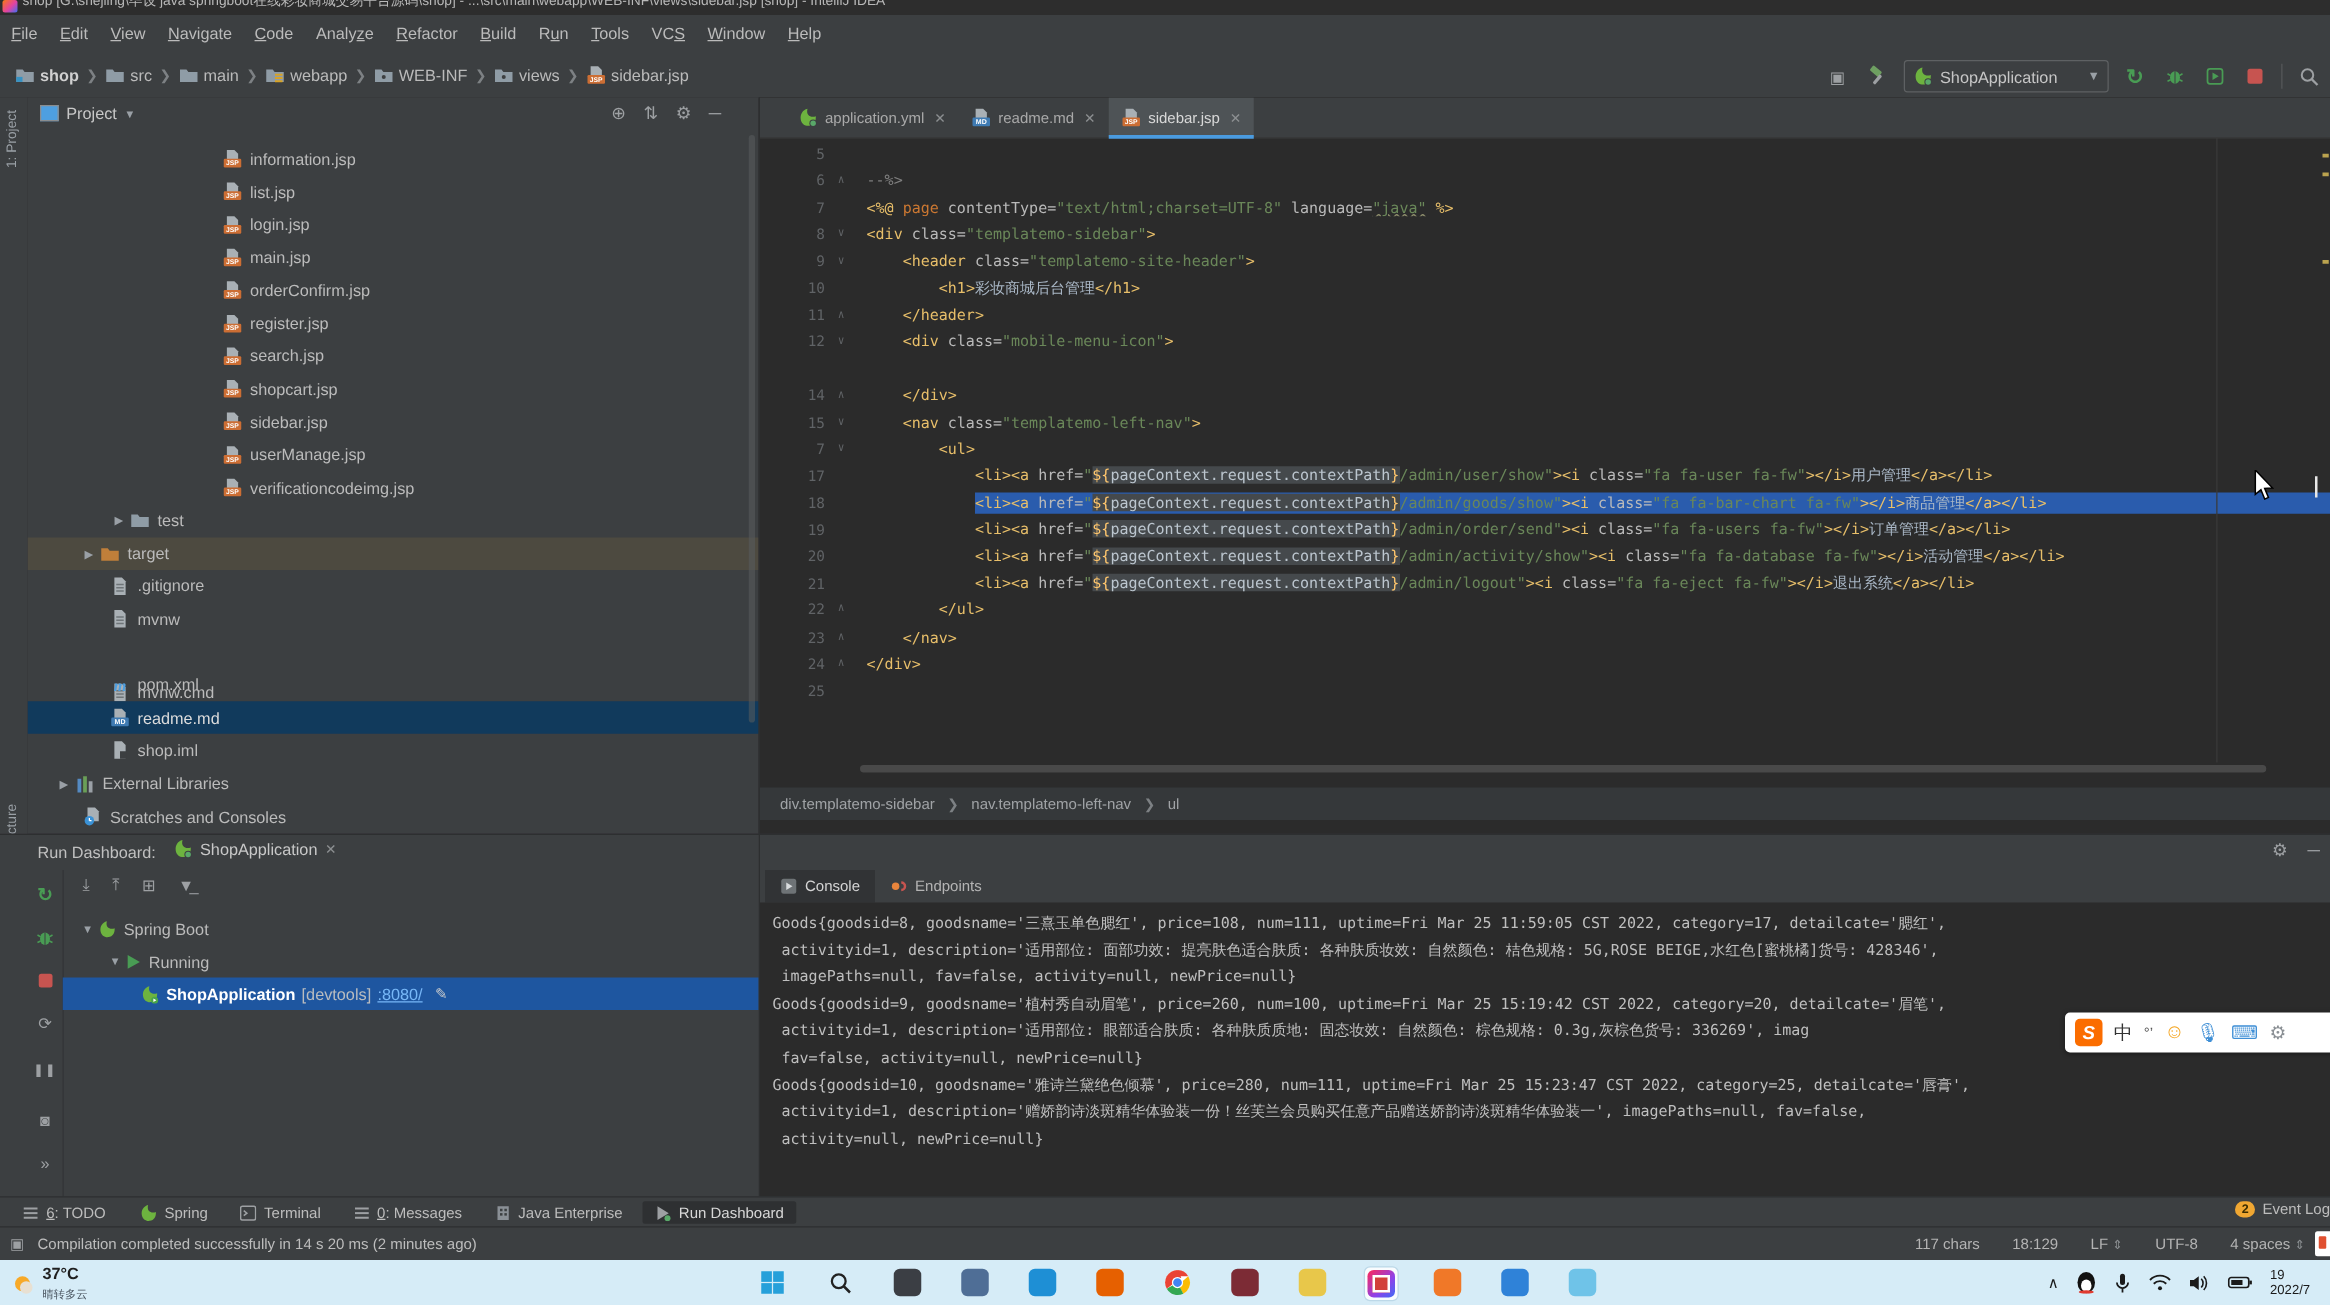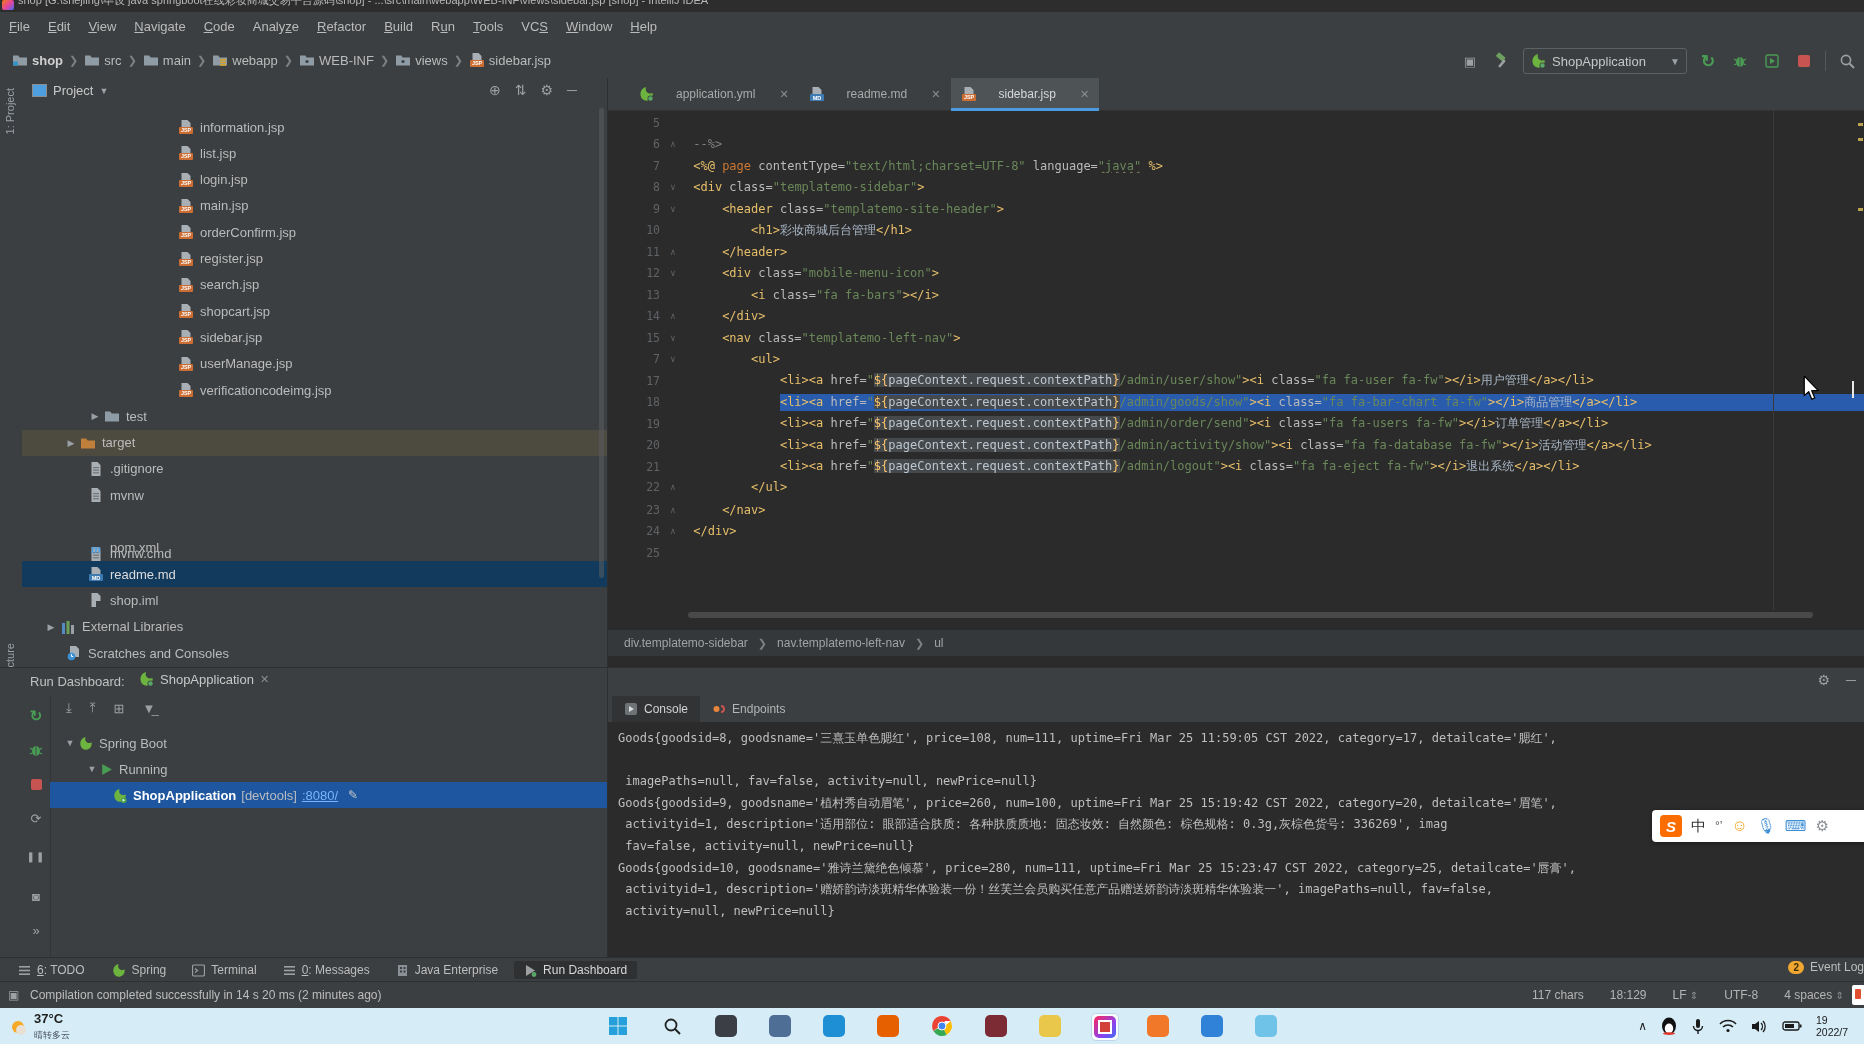--- a/index.html
+++ b/index.html
@@ -37,21 +37,21 @@
   .trow{position:absolute;left:0;width:100%;height:26px;display:flex;align-items:center;white-space:nowrap;}
   .trow .arrow{width:18px;color:#9aa0a6;font-size:9px;text-align:center;flex:none;}
   .trow .lbl{margin-left:6px;}
   .trow.sel{background:#113a5c;color:#dcdcdc;}
   .trow.target{background:#4d4a40;}
   #project .scroll{position:absolute;right:3px;top:30px;width:5px;height:470px;background:#595d5f;border-radius:3px;opacity:.55;}
   
   #editor{left:607px;top:78px;width:1257px;height:589px;background:#2b2b2b;border-left:1px solid #2d2f30;overflow:hidden;}
   #tabs{position:absolute;left:0;top:0;width:100%;height:32px;background:#3c3f41;border-bottom:1px solid #323232;
         display:flex;align-items:stretch;padding-left:20px;}
-  .tab{display:flex;align-items:center;gap:22px;padding:0 10px;font-size:12px;color:#a9a9a9;position:relative;}
+  .tab{display:flex;align-items:center;gap:6px;padding:0 10px;font-size:12px;color:#a9a9a9;position:relative;}
   .tab .x{color:#8c8f91;font-size:11px;margin-left:2px;}
   .tab.active{background:#4e5356;color:#d8d8d8;}
   .tab.active:after{content:"";position:absolute;left:0;right:0;bottom:-1px;height:3px;background:#4A9BE0;}
   #code{position:absolute;left:0;top:32px;right:0;bottom:0;font-family:"DejaVu Sans Mono",monospace;font-size:12px;}
   .cl{position:absolute;left:0;right:0;height:21.5px;display:flex;align-items:center;}
   .cl .ln{width:52px;text-align:right;color:#606366;flex:none;font-size:11.5px;}
   .cl .fold{width:26px;text-align:center;color:#606366;font-size:9px;flex:none;}
   .cl pre{margin:0;font-family:inherit;white-space:pre;}
   .cl .segs{flex:1;overflow:hidden;}
   .cl .segs.sel{background:#2a5cad;}
@@ -591,26 +591,20 @@
         <span class="fold">∧</span>
         <pre>     </pre>
         <pre class="segs"><span class="tg">&lt;/header&gt;</span></pre>
       </div>
       <div class="cl" style="top: 152.5px;">
         <span class="ln">12</span>
         <span class="fold">∨</span>
         <pre>     </pre>
         <pre class="segs"><span class="tg">&lt;div </span><span class="at">class=</span><span class="st">"mobile-menu-icon"</span><span class="tg">&gt;</span></pre>
       </div>
-      <div class="cl" style="top: 174px;">
-        <span class="ln">13</span>
-        <span class="fold"></span>
-        <pre>         </pre>
-        <pre class="segs"><span class="tg">&lt;i </span><span class="at">class=</span><span class="st">"fa fa-bars"</span><span class="tg">&gt;&lt;/i&gt;</span></pre>
-      </div>
       <div class="cl" style="top: 195.5px;">
         <span class="ln">14</span>
         <span class="fold">∧</span>
         <pre>     </pre>
         <pre class="segs"><span class="tg">&lt;/div&gt;</span></pre>
       </div>
       <div class="cl" style="top: 217px;">
         <span class="ln">15</span>
         <span class="fold">∨</span>
         <pre>     </pre>
@@ -791,20 +785,21 @@
             <svg width="14" height="14" viewBox="0 0 14 14">
               <circle cx="4.5" cy="7" r="3" fill="#E8853C"></circle>
               <path d="M9 4a3 3 0 0 1 0 6" stroke="#C75450" stroke-width="2" fill="none"></path>
             </svg>
           </span>
           <span>Endpoints</span>
         </span>
       </div>
     <div id="console-out">
         <div class="cline" style="top: 6px;">Goods{goodsid=8, goodsname='三熹玉单色腮红', price=108, num=111, uptime=Fri Mar 25 11:59:05 CST 2022, category=17, detailcate='腮红',</div>
+        <div class="cline" style="top: 27.6px;"> activityid=1, description='适用部位: 面部功效: 提亮肤色适合肤质: 各种肤质妆效: 自然颜色: 桔色规格: 5G,ROSE BEIGE,水红色[蜜桃橘]货号: 428346',</div>
         <div class="cline" style="top: 49.2px;"> imagePaths=null, fav=false, activity=null, newPrice=null}</div>
         <div class="cline" style="top: 70.8px;">Goods{goodsid=9, goodsname='植村秀自动眉笔', price=260, num=100, uptime=Fri Mar 25 15:19:42 CST 2022, category=20, detailcate='眉笔',</div>
         <div class="cline" style="top: 92.4px;"> activityid=1, description='适用部位: 眼部适合肤质: 各种肤质质地: 固态妆效: 自然颜色: 棕色规格: 0.3g,灰棕色货号: 336269', imag</div>
         <div class="cline" style="top: 114px;"> fav=false, activity=null, newPrice=null}</div>
         <div class="cline" style="top: 135.6px;">Goods{goodsid=10, goodsname='雅诗兰黛绝色倾慕', price=280, num=111, uptime=Fri Mar 25 15:23:47 CST 2022, category=25, detailcate='唇膏',</div>
         <div class="cline" style="top: 157.2px;"> activityid=1, description='赠娇韵诗淡斑精华体验装一份！丝芙兰会员购买任意产品赠送娇韵诗淡斑精华体验装一', imagePaths=null, fav=false,</div>
         <div class="cline" style="top: 178.8px;"> activity=null, newPrice=null}</div>
       </div>
   </div>
 </div>

